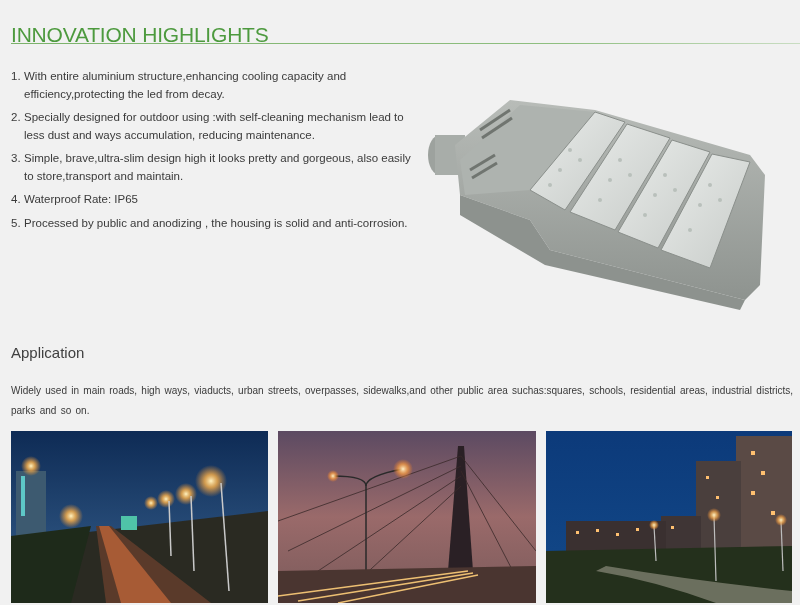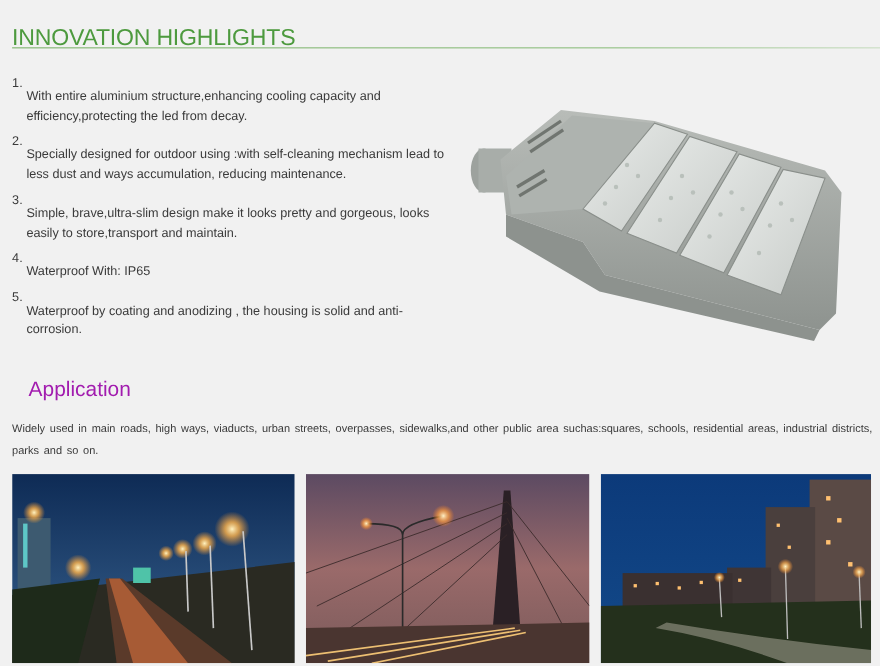--- a/index.html
+++ b/index.html
@@ -31,33 +31,33 @@
       list-style: none;
       font-size: 11.5px;
       line-height: 17.5px;
       color: #3a3a3a;
     }
     .features li {
       margin-bottom: 6px;
       display: flex;
     }
     .features .num { width: 13px; flex-shrink: 0; }
-    .features .text { flex: 1; margin-top: 12px; }
+    .features .text { flex: 1; }
 
     .product-image {
       position: absolute;
       left: 420px; top: 100px;
       width: 365px; height: 220px;
     }
 
     .section-title {
       position: absolute;
-      left: 26px; top: 344px;
-      font-size: 19px;
-      color: #a21caf;
+      left: 11px; top: 344px;
+      font-size: 15px;
+      color: #404040;
       font-weight: normal;
     }
     .application-text {
       position: absolute;
       left: 11px; top: 381px;
       width: 785px;
       font-size: 10px;
       line-height: 20px;
       color: #3a3a3a;
       word-spacing: 1.5px;
@@ -89,29 +89,29 @@
   <li>
     <span class="num">1.</span>
     <span class="text">With entire aluminium structure,enhancing cooling capacity and efficiency,protecting the led from decay.</span>
   </li>
   <li>
     <span class="num">2.</span>
     <span class="text">Specially designed for outdoor using :with self-cleaning mechanism lead to less dust and ways accumulation, reducing maintenance.</span>
   </li>
   <li>
     <span class="num">3.</span>
-    <span class="text">Simple, brave,ultra-slim design make it looks pretty and gorgeous, looks easily to store,transport and maintain.</span>
+    <span class="text">Simple, brave,ultra-slim design high it looks pretty and gorgeous, also easily to store,transport and maintain.</span>
   </li>
   <li>
     <span class="num">4.</span>
-    <span class="text">Waterproof With: IP65</span>
+    <span class="text">Waterproof Rate: IP65</span>
   </li>
   <li>
     <span class="num">5.</span>
-    <span class="text">Waterproof by coating and anodizing , the housing is solid and anti-corrosion.</span>
+    <span class="text">Processed by public and anodizing , the housing is solid and anti-corrosion.</span>
   </li>
 </ul>
 
 <div class="product-image" aria-label="LED street light module housing">
   <svg viewBox="0 0 365 220" xmlns="http://www.w3.org/2000/svg">
     <defs>
       <linearGradient id="body" x1="0" y1="0" x2="0" y2="1">
         <stop offset="0" stop-color="#b8bcb8"></stop>
         <stop offset="1" stop-color="#8e938f"></stop>
       </linearGradient>

